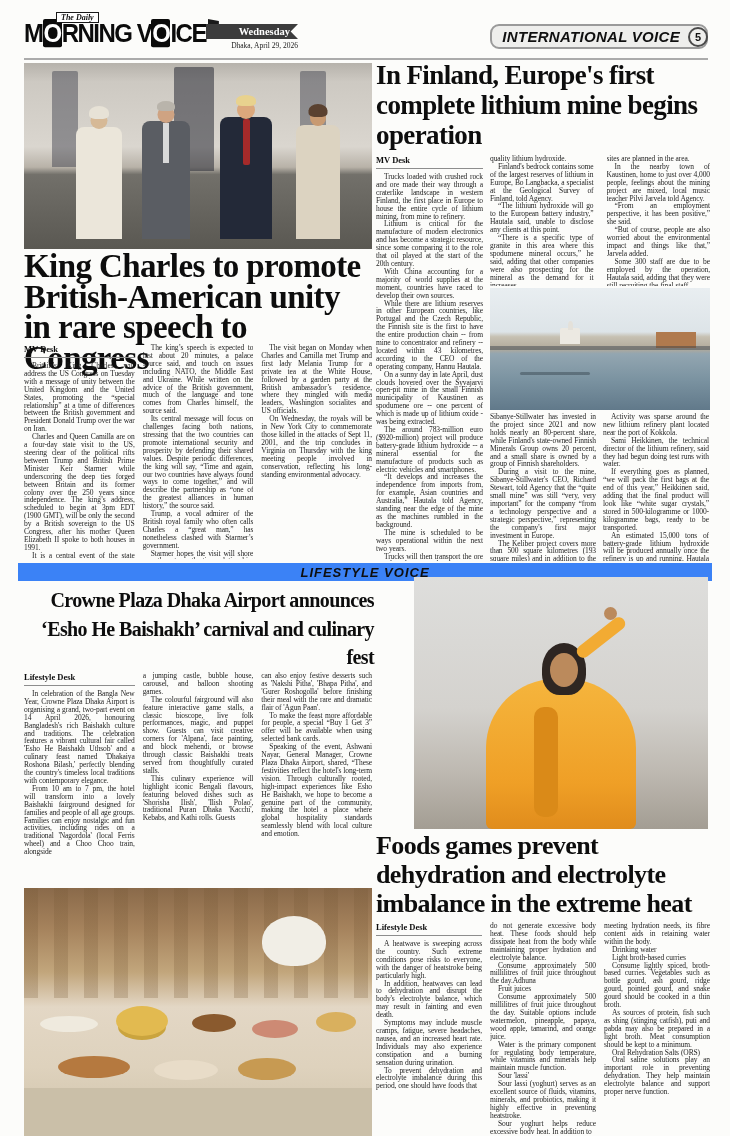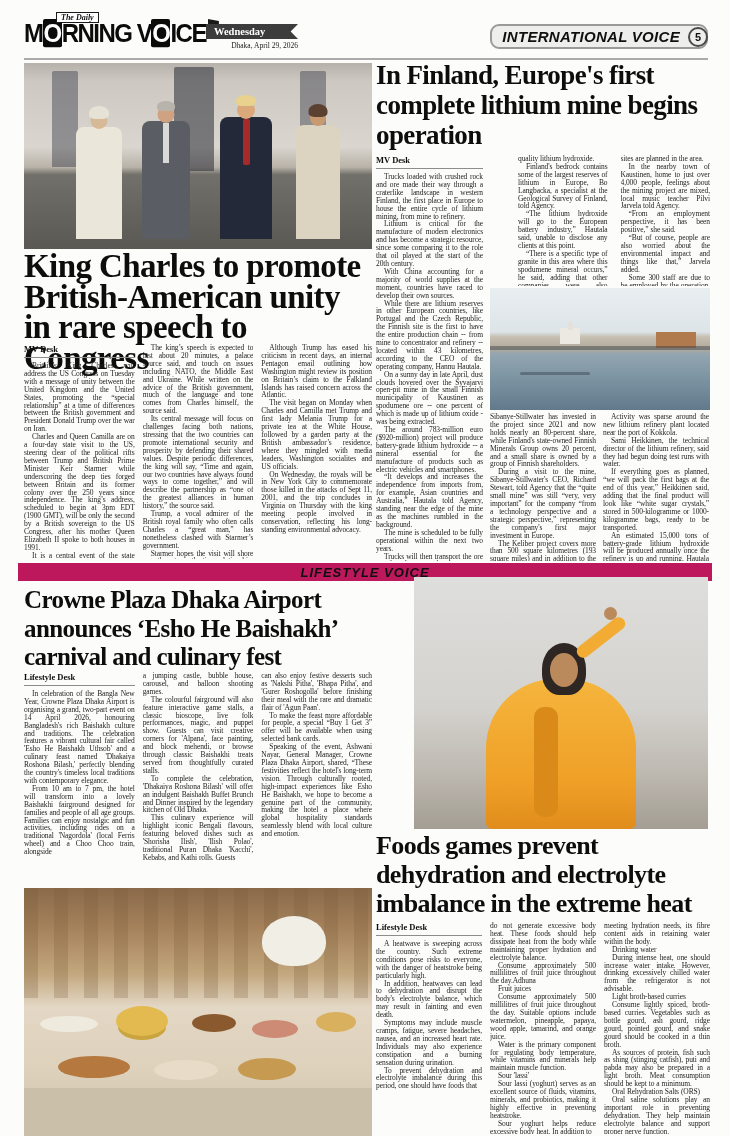--- a/index.html
+++ b/index.html
@@ -25,21 +25,21 @@
     font-size:24px; letter-spacing:-1.5px; color:#0b0b0b; white-space:nowrap;
     transform:scaleY(1.05); transform-origin:top left;
   }
   .logo-name .inv { background:#0b0b0b; color:#fff; padding:0 1px; border-radius:2px; }
   .logo-tag {
     display:inline-block; width:11px; height:13px; background:#1a1a1a;
     clip-path:polygon(0 0,100% 15%,100% 85%,0 100%); vertical-align:top; margin-left:2px;
   }
   #hdr-ribbon { left:206px; top:24px; width:92px; }
   .ribbon-day {
-    background:#3c3c3c; color:#fff; text-align:left;
+    background:#3c3c3c; color:#fff; text-align:right;
     font-family:"Liberation Serif", serif; font-weight:bold; font-size:10.5px;
     padding:2px 8px; clip-path:polygon(0 0,100% 0,92% 50%,100% 100%,0 100%);
   }
   .ribbon-date { font-size:7.5px; color:#222; text-align:right; margin-top:2px; }
 
   #hdr-section { right:22px; top:24px; display:flex; align-items:center; }
   .section-pill {
     border:2px solid #9a9a9a; background:#eeeeec; border-radius:9px;
     padding:2px 26px 2px 10px; font-family:"Liberation Sans", sans-serif;
     font-weight:900; font-style:italic; font-size:15px; letter-spacing:0.3px; color:#101010;
@@ -53,21 +53,21 @@
   }
   #rule-top { left:24px; top:58px; width:684px; height:2px; background:#ababab; }
 
   
   .headline {
     font-family:"Liberation Serif", serif; font-weight:bold; color:#0d0d0d;
     letter-spacing:-0.6px;
   }
   #king-headline    { left:24px;  top:251px; width:348px; font-size:33px; line-height:30.5px; }
   #finland-headline { left:376px; top:60px;  width:334px; font-size:27px; line-height:30px; }
-  #crowne-headline  { left:24px;  top:586px; width:350px; font-size:25px; line-height:28.5px; }
+  #crowne-headline  { left:24px;  top:586px; width:350px; font-size:20px; line-height:28.5px;text-align:right; }
   #foods-headline   { left:376px; top:831px; width:334px; font-size:26px; line-height:29px; }
 
   .byline {
     font-family:"Liberation Serif", serif; font-weight:bold; font-size:8.5px; color:#0d0d0d;
     border-bottom:1px solid #8d8d8d; padding-bottom:3px; margin-bottom:4px;
   }
   .article p {
     font-size:7.5px; line-height:7.9px; text-align:justify; text-indent:8px;
     color:#1d1d1d; letter-spacing:-0.1px; word-spacing:0.2px;
   }
@@ -76,27 +76,27 @@
   .cols { display:flex; gap:8px; }
   .col  { flex:1; overflow:hidden; }
 
   #king-body   { left:24px;  top:344px; width:348px; height:215px; }
   #crowne-body { left:24px;  top:672px; width:348px; height:213px; }
   #foods-body  { left:376px; top:922px; width:334px; height:212px; }
 
   #finland-body { left:376px; top:155px; width:334px; height:406px; display:flex; gap:7px; }
   .fin-col1  { width:107px; overflow:hidden; }
   .fin-right { width:220px; display:flex; flex-direction:column; }
-  .fin-top   { display:flex; gap:13px; height:131px; overflow:hidden;margin-left:28px; }
+  .fin-top   { display:flex; gap:13px; height:131px; overflow:hidden; }
   .fin-bot   { display:flex; gap:7px; flex:1; overflow:hidden; }
   .fin-top > div, .fin-bot > div { width:106px; overflow:hidden; }
 
   
   #lifestyle-banner {
-    left:18px; top:563px; width:694px; height:18px; background:#be185d;
+    left:18px; top:563px; width:694px; height:18px; background:#3b82f6;
     display:flex; align-items:center; justify-content:center;
   }
   #lifestyle-banner span {
     font-family:"Liberation Sans", sans-serif; font-weight:900; font-style:italic;
     font-size:13px; letter-spacing:1px; color:#0e0e0e;
   }
 
   
   .photo { overflow:hidden; position:absolute; }
   .ph-el { position:absolute; }
@@ -174,40 +174,39 @@
           <p>It is a central event of the state visit - the most high-profile of Charles’ reign - and will be followed by a state dinner on Tuesday night.</p>
         </div>
     </div>
     <div class="col">
         <p>The king’s speech is expected to last about 20 minutes, a palace source said, and touch on issues including NATO, the Middle East and Ukraine. While written on the advice of the British government, much of the language and tone comes from Charles himself, the source said.</p>
         <p>Its central message will focus on challenges facing both nations, stressing that the two countries can promote international security and prosperity by defending their shared values. Despite periodic differences, the king will say, “Time and again, our two countries have always found ways to come together,” and will describe the partnership as “one of the greatest alliances in human history,” the source said.</p>
         <p>Trump, a vocal admirer of the British royal family who often calls Charles a “great man,” has nonetheless clashed with Starmer’s government.</p>
         <p>Starmer hopes the visit will shore up the transatlantic relationship, which has been strained in recent months.</p>
       </div>
     <div class="col">
-        <p>Although Trump has eased his criticism in recent days, an internal Pentagon email outlining how Washington might review its position on Britain’s claim to the Falkland Islands has raised concern across the Atlantic.</p>
         <p>The visit began on Monday when Charles and Camilla met Trump and first lady Melania Trump for a private tea at the White House, followed by a garden party at the British ambassador’s residence, where they mingled with media leaders, Washington socialites and US officials.</p>
         <p>On Wednesday, the royals will be in New York City to commemorate those killed in the attacks of Sept 11, 2001, and the trip concludes in Virginia on Thursday with the king meeting people involved in conservation, reflecting his long-standing environmental advocacy.</p>
       </div>
   </div>
 
   <h1 class="abs headline" id="finland-headline">In Finland, Europe's first complete lithium mine begins operation</h1>
 
   <div class="abs article" id="finland-body">
     <div class="fin-col1">
       <div class="byline">MV Desk</div>
       <div>
           <p>Trucks loaded with crushed rock and ore made their way through a craterlike landscape in western Finland, the first place in Europe to house the entire cycle of lithium mining, from mine to refinery.</p>
           <p>Lithium is critical for the manufacture of modern electronics and has become a strategic resource, since some comparing it to the role that oil played at the start of the 20th century.</p>
           <p>With China accounting for a majority of world supplies at the moment, countries have raced to develop their own sources.</p>
           <p>While there are lithium reserves in other European countries, like Portugal and the Czech Republic, the Finnish site is the first to have the entire production chain -- from mine to concentrator and refinery -- located within 43 kilometres, according to the CEO of the operating company, Hannu Hautala.</p>
           <p>On a sunny day in late April, dust clouds hovered over the Syvajarvi open-pit mine in the small Finnish municipality of Kaustinen as spodumene ore -- one percent of which is made up of lithium oxide - was being extracted.</p>
           <p>The around 783-million euro ($920-million) project will produce battery-grade lithium hydroxide -- a mineral essential for the manufacture of products such as electric vehicles and smartphones.</p>
           <p>“It develops and increases the independence from imports from, for example, Asian countries and Australia,” Hautala told Agency, standing near the edge of the mine as the machines rumbled in the background.</p>
-          <p>The mine is scheduled to be fully operational within the next two years.</p>
+          <p>The mine is scheduled to be ways operational within the next two years.</p>
           <p>Trucks will then transport the ore to a brand new nearby concentrator plant, which produces a sand-like concentrate that will be taken to a refinery to make battery-</p>
         </div>
     </div>
     <div class="fin-right">
       <div class="fin-top">
         <div>
             <p class="noindent">quality lithium hydroxide.</p>
             <p>Finland's bedrock contains some of the largest reserves of lithium in Europe, Bo Langbacka, a specialist at the Geological Survey of Finland, told Agency.</p>
             <p>“The lithium hydroxide will go to the European battery industry,” Hautala said, unable to disclose any clients at this point.</p>
             <p>“There is a specific type of granite in this area where this spodumene mineral occurs,” he said, adding that other companies were also prospecting for the mineral as the demand for it increases.</p>
@@ -253,21 +252,20 @@
     <div class="col">
       <div class="byline">Lifestyle Desk</div>
       <div>
           <p>In celebration of the Bangla New Year, Crowne Plaza Dhaka Airport is organising a grand, two-part event on 14 April 2026, honouring Bangladesh's rich Baishakh culture and traditions. The celebration features a vibrant cultural fair called 'Esho He Baishakh Uthsob' and a culinary feast named 'Dhakaiya Roshona Bilash,' perfectly blending the country's timeless local traditions with contemporary elegance.</p>
           <p>From 10 am to 7 pm, the hotel will transform into a lovely Baishakhi fairground designed for families and people of all age groups. Families can enjoy nostalgic and fun activities, including rides on a traditional 'Nagordola' (local Ferris wheel) and a Choo Choo train, alongside</p>
         </div>
     </div>
     <div class="col">
         <p class="noindent">a jumping castle, bubble house, carousel, and balloon shooting games.</p>
         <p>The colourful fairground will also feature interactive game stalls, a classic bioscope, live folk performances, magic, and puppet show. Guests can visit creative corners for 'Alpana', face painting, and block mehendi, or browse through classic Baishakhi treats served from thoughtfully curated stalls.</p>
-        <p>To complete the celebration, 'Dhakaiya Roshona Bilash' will offer an indulgent Baishakh Buffet Brunch and Dinner inspired by the legendary kitchen of Old Dhaka.</p>
         <p>This culinary experience will highlight iconic Bengali flavours, featuring beloved dishes such as 'Shorisha Ilish', 'Ilish Polao', traditional Puran Dhaka 'Kacchi', Kebabs, and Kathi rolls. Guests</p>
       </div>
     <div class="col">
         <p class="noindent">can also enjoy festive desserts such as 'Nakshi Pitha', 'Bhapa Pitha', and 'Gurer Roshogolla' before finishing their meal with the rare and dramatic flair of 'Agun Paan'.</p>
         <p>To make the feast more affordable for people, a special “Buy 1 Get 3” offer will be available when using selected bank cards.</p>
         <p>Speaking of the event, Ashwani Nayar, General Manager, Crowne Plaza Dhaka Airport, shared, “These festivities reflect the hotel's long-term vision. Through culturally rooted, high-impact experiences like Esho He Baishakh, we hope to become a genuine part of the community, making the hotel a place where global hospitality standards seamlessly blend with local culture and emotion.</p>
       </div>
   </div>
 
   <div class="photo" id="buffet-photo">
@@ -311,21 +309,20 @@
         <p class="bold">Fruit juices</p>
         <p>Consume approximately 500 millilitres of fruit juice throughout the day. Suitable options include watermelon, pineapple, papaya, wood apple, tamarind, and orange juice.</p>
         <p>Water is the primary component for regulating body temperature, while vitamins and minerals help maintain muscle function.</p>
         <p class="bold">Sour 'lassi'</p>
         <p>Sour lassi (yoghurt) serves as an excellent source of fluids, vitamins, minerals, and probiotics, making it highly effective in preventing heatstroke.</p>
         <p>Sour yoghurt helps reduce excessive body heat. In addition to</p>
       </div>
     <div class="col">
         <p class="noindent">meeting hydration needs, its fibre content aids in retaining water within the body.</p>
         <p class="bold">Drinking water</p>
-        <p>During intense heat, one should increase water intake. However, drinking excessively chilled water from the refrigerator is not advisable.</p>
         <p class="bold">Light broth-based curries</p>
         <p>Consume lightly spiced, broth-based curries. Vegetables such as bottle gourd, ash gourd, ridge gourd, pointed gourd, and snake gourd should be cooked in a thin broth.</p>
         <p>As sources of protein, fish such as shing (stinging catfish), puti and pabda may also be prepared in a light broth. Meat consumption should be kept to a minimum.</p>
         <p>Oral Rehydration Salts (ORS)</p>
         <p>Oral saline solutions play an important role in preventing dehydration. They help maintain electrolyte balance and support proper nerve function.</p>
       </div>
   </div>
 
 </div>
 

